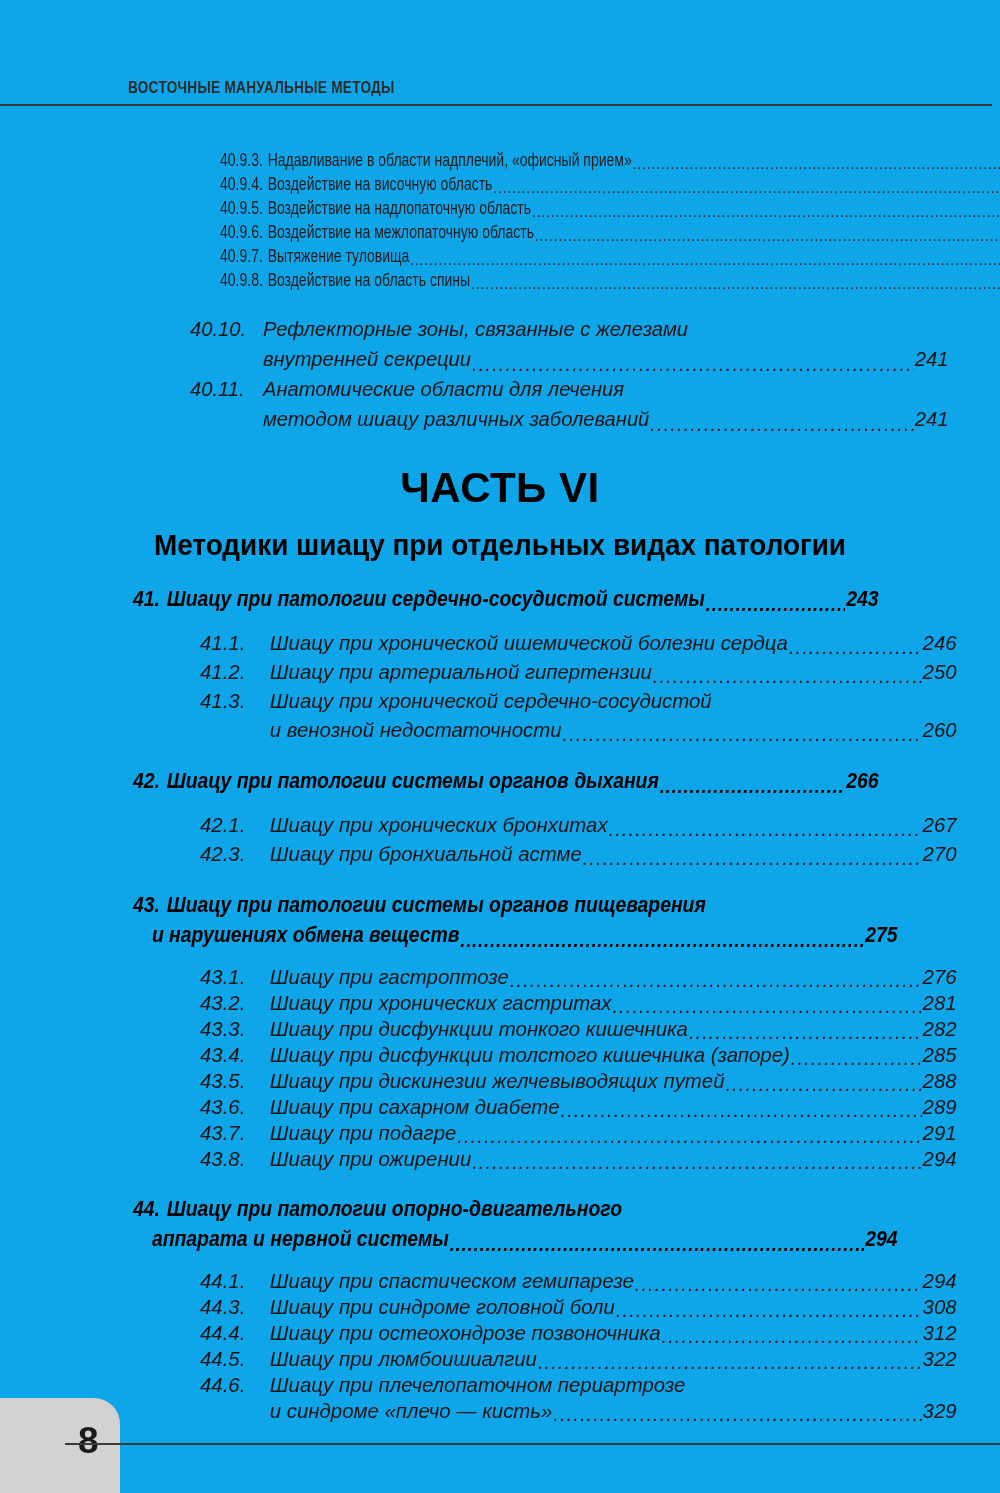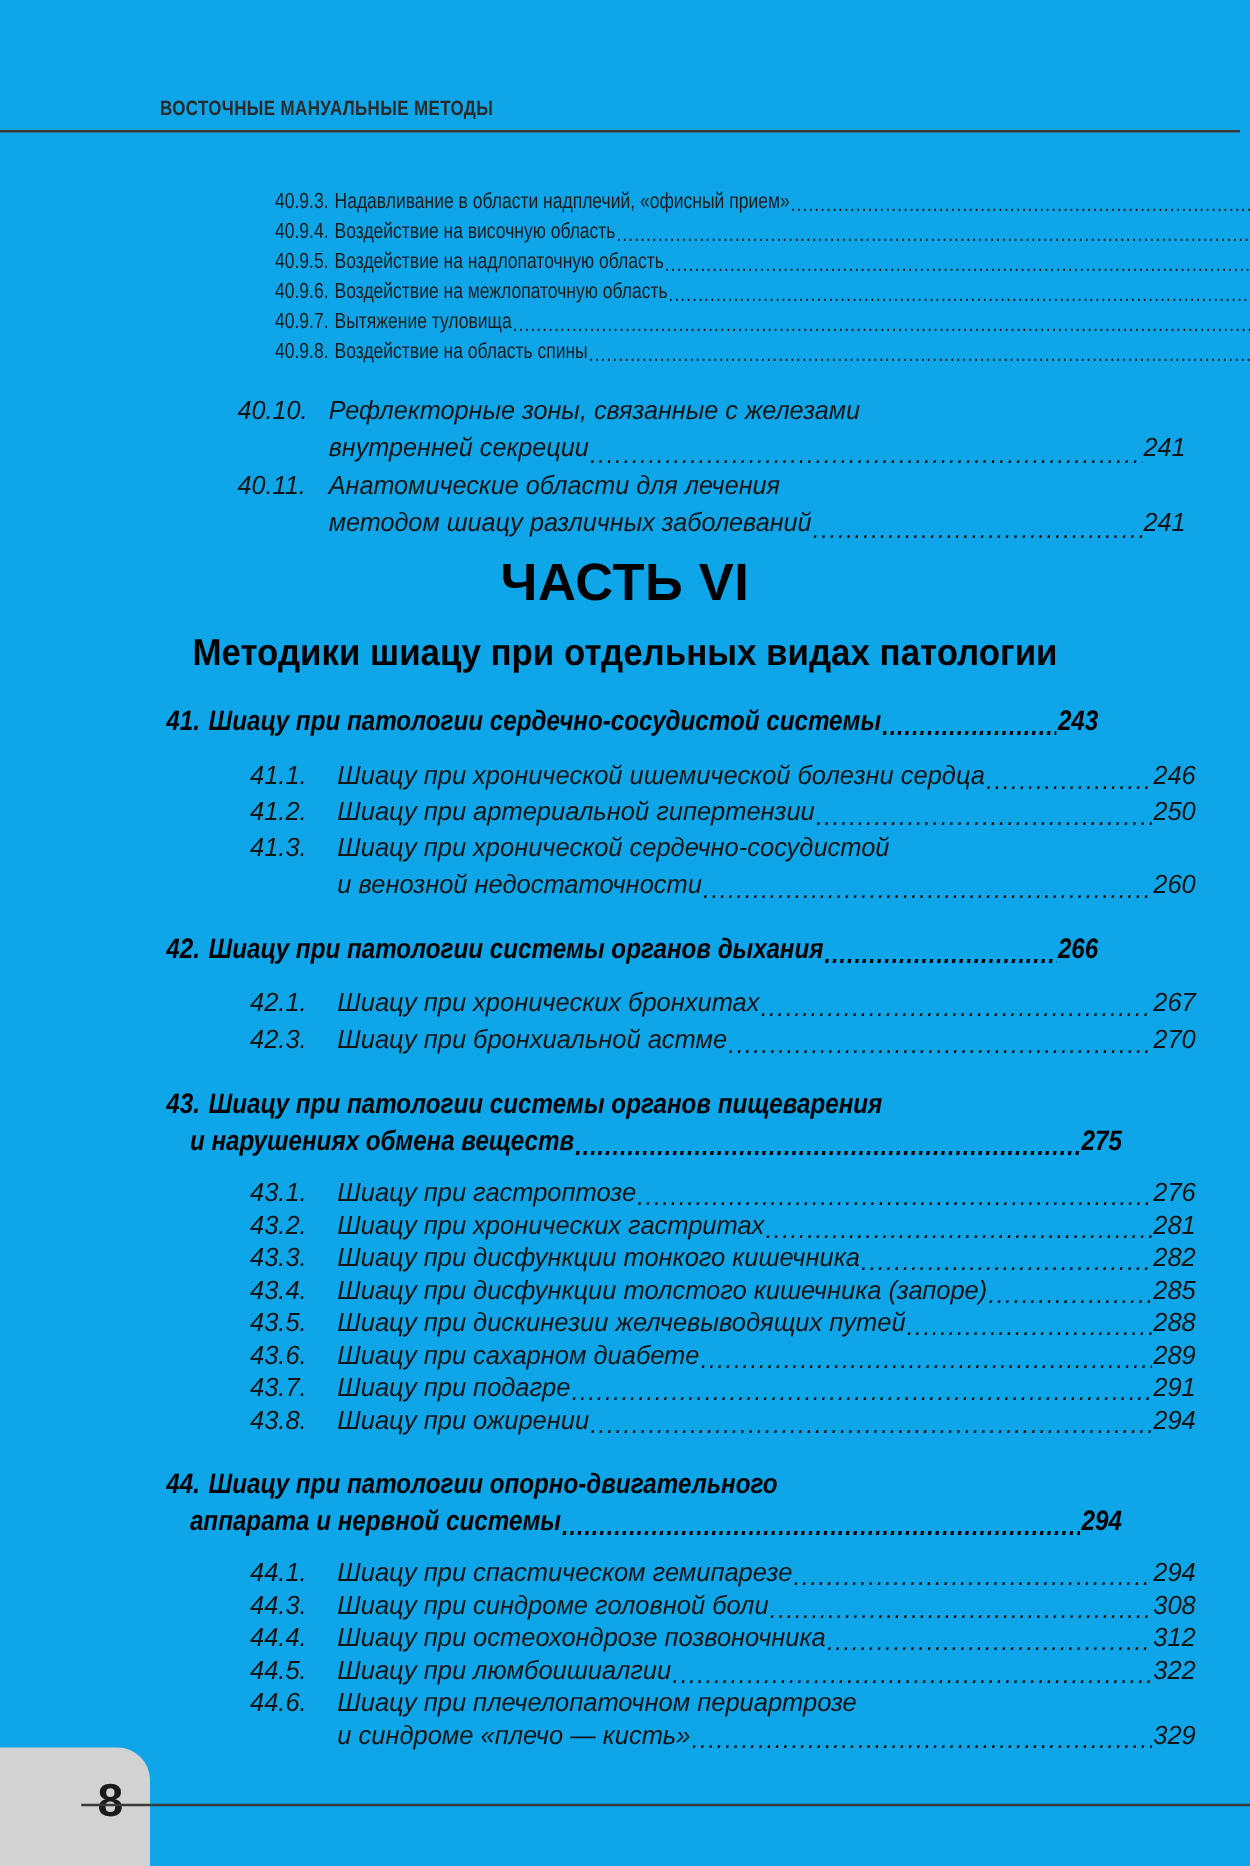--- a/index.html
+++ b/index.html
@@ -112,21 +112,21 @@
   .lvl-sub2 .indent { flex: 0 0 76px; }
   .lvl-sub2 .dots { font-size: 20px; letter-spacing: 1.4px; }
 
   
   .part-title {
     position: relative;
     text-align: center;
     font-weight: bold;
     font-size: 42px;
     letter-spacing: 0.5px;
-    margin-top: 8px;
+    margin-top: 30px;
     color: #000;
   }
   .part-sub {
     position: relative;
     text-align: center;
     font-weight: bold;
     font-size: 30px;
     margin-top: 16px;
     color: #000;
     transform: scaleX(0.93);

